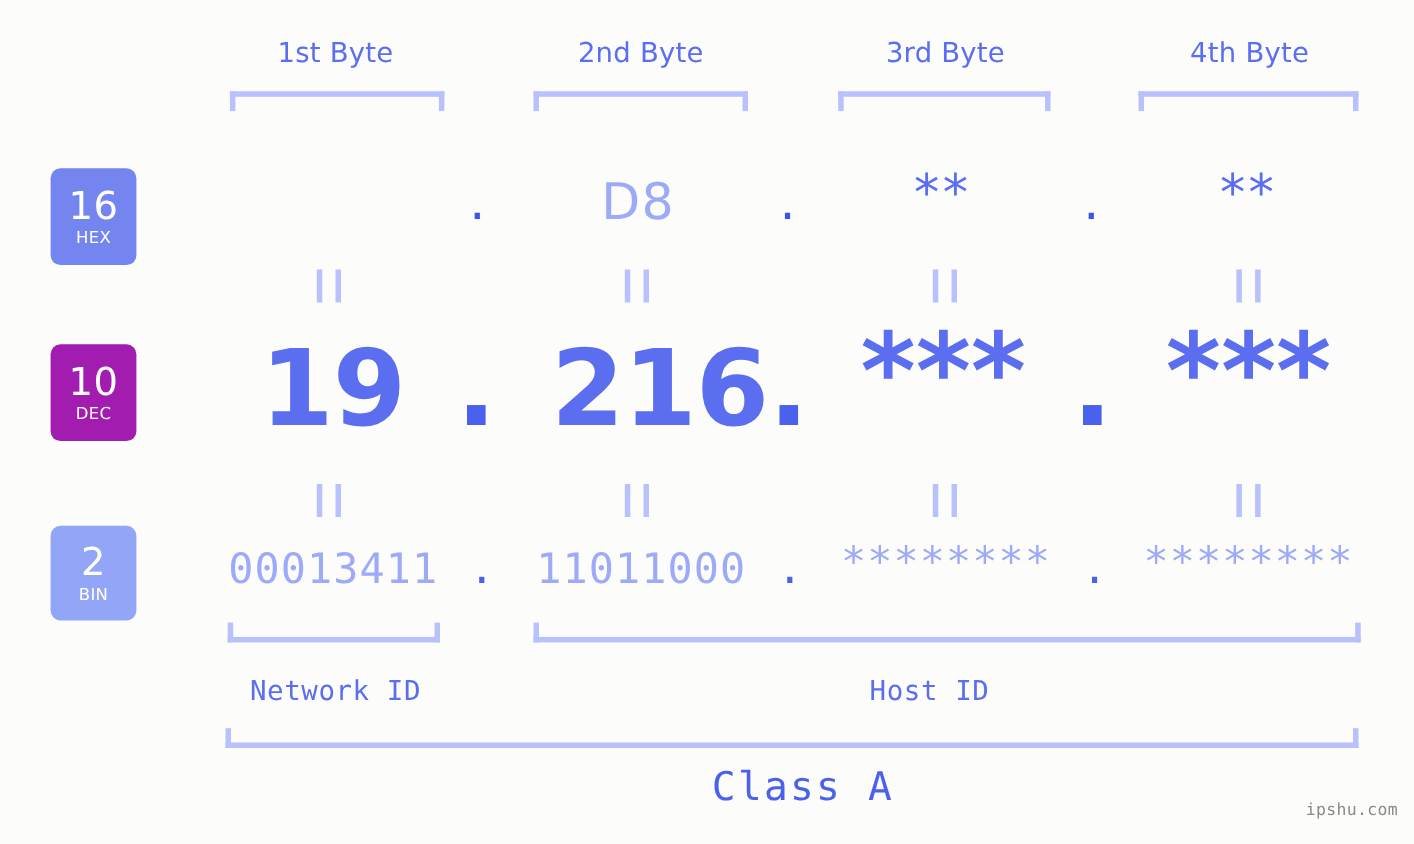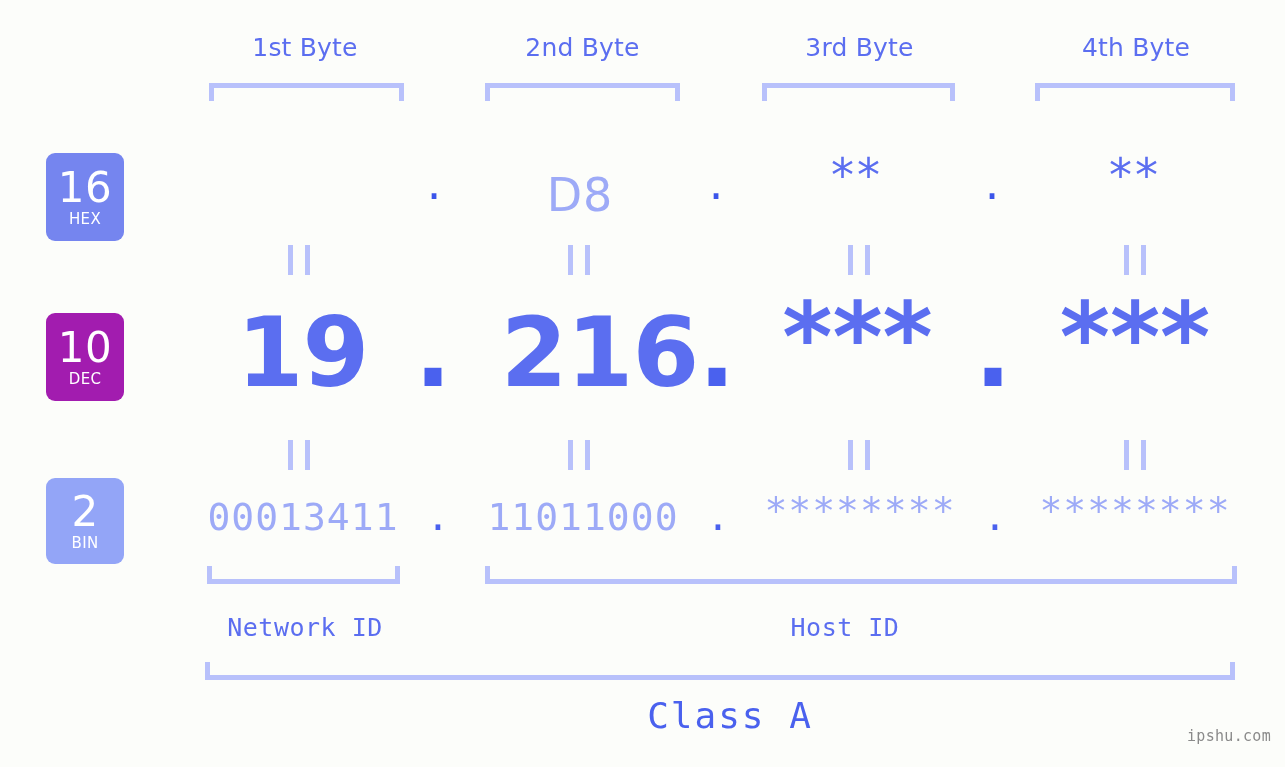--- a/index.html
+++ b/index.html
@@ -56,21 +56,21 @@
     border-radius: 9px;
     color: #ffffff;
     text-align: center;
     display: flex;
     flex-direction: column;
     justify-content: center;
     align-items: center;
     line-height: 1;
   }
   .badge .num {
-    font-size: 42px;
+    font-size: 35px;
     font-weight: 400;
     letter-spacing: .5px;
   }
   .badge .nm {
     font-size: 15px;
     font-weight: 400;
     margin-top: 3px;
     letter-spacing: .3px;
   }
 
@@ -215,21 +215,21 @@
     <span class="nm">DEC</span>
   </div>
   <div class="badge" style="top:478px;height:86px;background:#93a5f7;">
     <span class="num">2</span>
     <span class="nm">BIN</span>
   </div>
 
   <div class="cell hex-dot" style="left:404px;top:160px;width:60px;">
     <span>.</span>
   </div>
-  <div class="cell hex-val" style="left:485px;top:160px;width:190px;margin-top:12px;">
+  <div class="cell hex-val" style="left:485px;top:160px;width:190px;">
     <span>D8</span>
   </div>
   <div class="cell hex-dot" style="left:686px;top:160px;width:60px;">
     <span>.</span>
   </div>
   <div class="cell hex-star" style="left:762px;top:152px;width:190px;">
     <span>**</span>
   </div>
   <div class="cell hex-dot" style="left:962px;top:160px;width:60px;">
     <span>.</span>

